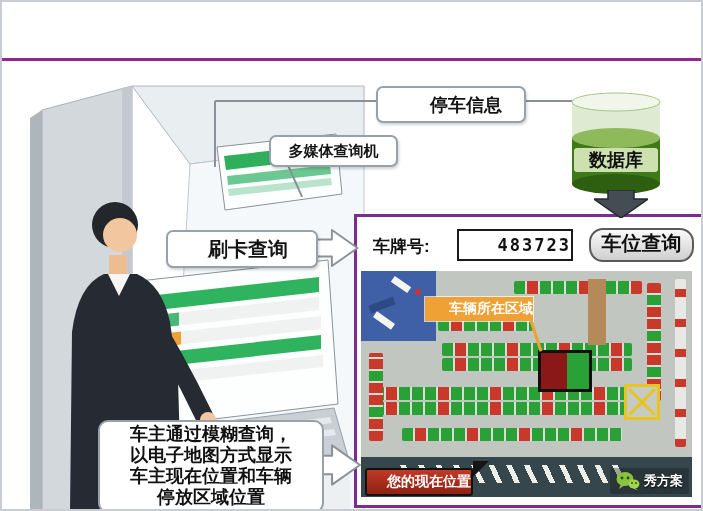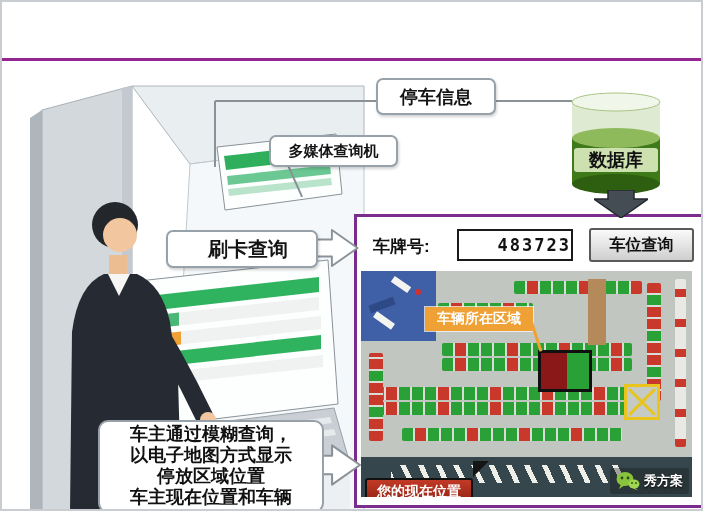--- a/index.html
+++ b/index.html
@@ -7,27 +7,27 @@
          font-family:"Liberation Sans","DejaVu Sans",sans-serif;border:2px solid #C9CDD1;box-sizing:border-box;}
   .abs{position:absolute;}
   .title{font-size:30px;font-weight:bold;color:#2133C4;letter-spacing:1px;}
   .divider{background:#93278F;}
   .line{background:#8A9298;}
   .callout{background:#fff;border:2px solid #97A1A9;border-radius:7px;display:flex;align-items:center;
            justify-content:center;font-weight:bold;color:#141414;box-shadow:1px 2px 3px rgba(0,0,0,.18);z-index:8;}
   .panel{border:3px solid #7B2D8E;background:#fff;z-index:5;}
   .platebox{border:2px solid #1a1a1a;background:#fff;display:flex;align-items:center;justify-content:center;
             font-family:"DejaVu Sans Mono","Liberation Mono",monospace;font-weight:bold;font-size:17px;letter-spacing:2px;color:#111;}
-  .btn{background:linear-gradient(#FAFAFA,#CFCFCF);border:2px solid #5A5A5A;border-radius:3px;
-       font-weight:bold;font-size:16px;color:#111;display:flex;align-items:center;justify-content:center;cursor:pointer;}
+  .btn{background:linear-gradient(#FAFAFA,#CFCFCF);border:2px solid #5A5A5A;border-radius:14px;
+       font-weight:bold;font-size:20px;color:#111;display:flex;justify-content:center;cursor:pointer;}
   .map{background:#C2C6C0;overflow:hidden;}
   .cars-h{background:repeating-linear-gradient(90deg,#2AA136 0 11px,#DADDD6 11px 13px,#C8392B 13px 24px,#DADDD6 24px 26px,#2AA136 26px 37px,#DADDD6 37px 39px,#2AA136 39px 50px,#DADDD6 50px 52px);border-radius:2px;}
   .cars-v{background:repeating-linear-gradient(0deg,#C8392B 0 10px,#DADDD6 10px 12px,#C8392B 12px 22px,#DADDD6 22px 24px,#2AA136 24px 34px,#DADDD6 34px 36px);border-radius:2px;}
   .cars-sparse{background:repeating-linear-gradient(0deg,#C8392B 0 8px,#E8E8E4 8px 30px);border-radius:2px;}
-  .maplabel{display:flex;align-items:center;justify-content:center;font-weight:bold;color:#fff;z-index:4;margin-top:10px;}
+  .maplabel{display:flex;align-items:center;justify-content:flex-end;font-weight:bold;color:#fff;z-index:4;}
   .orange{background:#F0A135;box-shadow:0 0 0 1px rgba(255,255,255,.7);font-size:14px;}
   .red{background:linear-gradient(#C13A26,#8F2113);border:2px solid #111;border-radius:3px;font-size:14px;}
   .descbox{background:#fff;border:2px solid #97A1A9;border-radius:10px;z-index:8;
            font-weight:bold;color:#111;font-size:18px;line-height:21px;text-align:center;padding-top:2px;}
   .xmark{border:3px solid #E8C41C;background:#C6CAC4;overflow:hidden;z-index:3;}
   .xbar{position:absolute;width:36px;height:3px;background:#E8C41C;top:50%;left:50%;}
   .wm{display:flex;align-items:center;gap:4px;background:rgba(20,20,20,.35);border-radius:3px;padding:3px 6px;z-index:6;}
   .wmtext{color:#fff;font-weight:bold;font-size:13px;text-shadow:0 1px 2px #000;}
 </style>
 </head>
@@ -72,21 +72,21 @@
       <path d="M125,225 C150,265 170,300 192,346" stroke="#262B33" stroke-width="18" fill="none" stroke-linecap="round"></path>
       <circle cx="196" cy="350" r="8" fill="#F2C69E"></circle>
     </g>
   </svg>
 
   <div class="abs line" style="left:213px;top:98px;width:161px;height:2px;z-index:2;"></div>
   <div class="abs line" style="left:212px;top:99px;width:2px;height:66px;z-index:2;"></div>
   <div class="abs line" style="left:490px;top:98px;width:80px;height:2px;z-index:2;"></div>
   <div class="abs line" style="left:284px;top:161px;width:2px;height:37px;z-index:2;transform:rotate(-24deg);transform-origin:top center;"></div>
 
-  <div class="abs callout" style="left:374px;top:76px;width:116px;height:33px;font-size:18px;">
+  <div class="abs callout" style="left:374px;top:84px;width:116px;height:33px;font-size:18px;padding-left:30px;">
     <span>停车信息</span>
   </div>
   <div class="abs callout" style="left:267px;top:133px;width:125px;height:28px;font-size:15px;align-items:center;">
     <span>多媒体查询机</span>
   </div>
   <div class="abs callout" style="left:164px;top:228px;width:136px;height:34px;font-size:20px;padding-left:12px;">
     <span>刷卡查询</span>
   </div>
 
   <svg class="abs" style="left:299px;top:227px;z-index:7;" width="58" height="38" viewBox="0 0 60 40">
@@ -176,17 +176,17 @@
           <circle cx="20" cy="12" r="1" fill="#3A5418"></circle>
         </svg>
         <span class="wmtext">秀方案</span>
       </div>
     </div>
   </div>
 
   <div class="abs descbox" style="left:96px;top:418px;width:222px;height:87px;">
     <div>车主通过模糊查询，</div>
     <div>以电子地图方式显示</div>
+    <div>车主现在位置和车辆</div>
     <div>停放区域位置</div>
-    <div>车主现在位置和车辆</div>
   </div>
 
 </div>
 
 </body></html>

